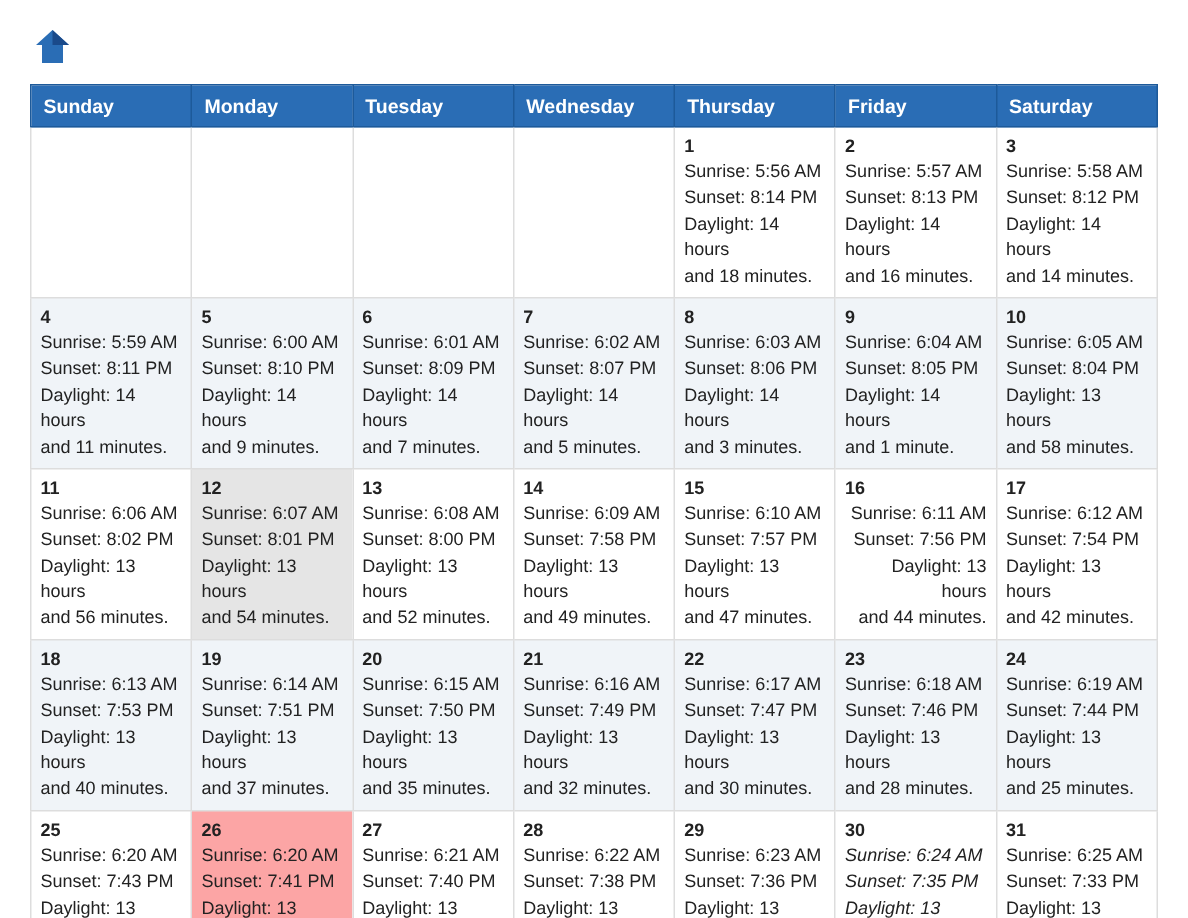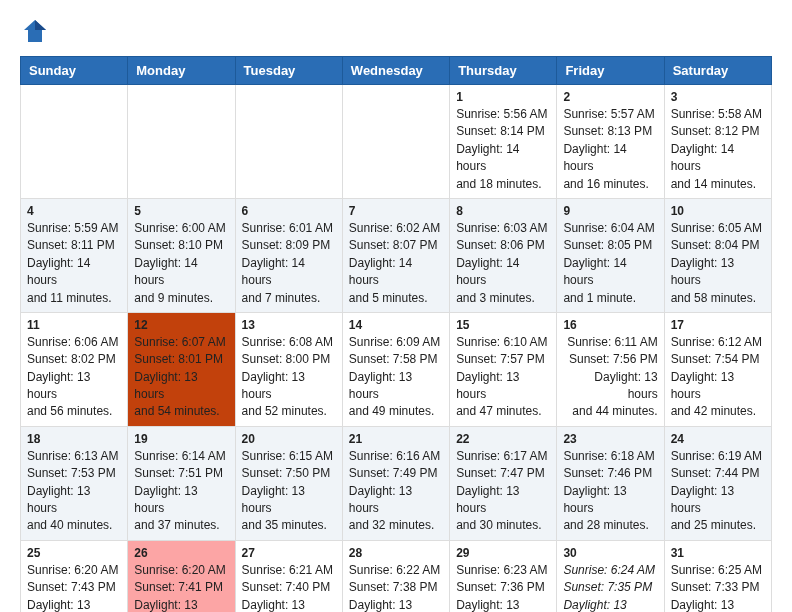--- a/index.html
+++ b/index.html
@@ -210,21 +210,21 @@
           </td>
         </tr>
         <tr>
           <td style="background-color: rgb(255, 255, 255);">
             <span class="day-number">11</span>
             <div class="day-info" style="white-space: pre-line;">Sunrise: 6:06 AM
 Sunset: 8:02 PM
 Daylight: 13 hours
 and 56 minutes.</div>
           </td>
-          <td style="background-color: #c2410c; margin-left: 13px;">
+          <td style="background-color: #e5e5e5; margin-left: 13px;">
             <span class="day-number">12</span>
             <div class="day-info" style="white-space: pre-line;">Sunrise: 6:07 AM
 Sunset: 8:01 PM
 Daylight: 13 hours
 and 54 minutes.</div>
           </td>
           <td style="background-color: rgb(255, 255, 255);">
             <span class="day-number">13</span>
             <div class="day-info" style="white-space: pre-line;">Sunrise: 6:08 AM
 Sunset: 8:00 PM

